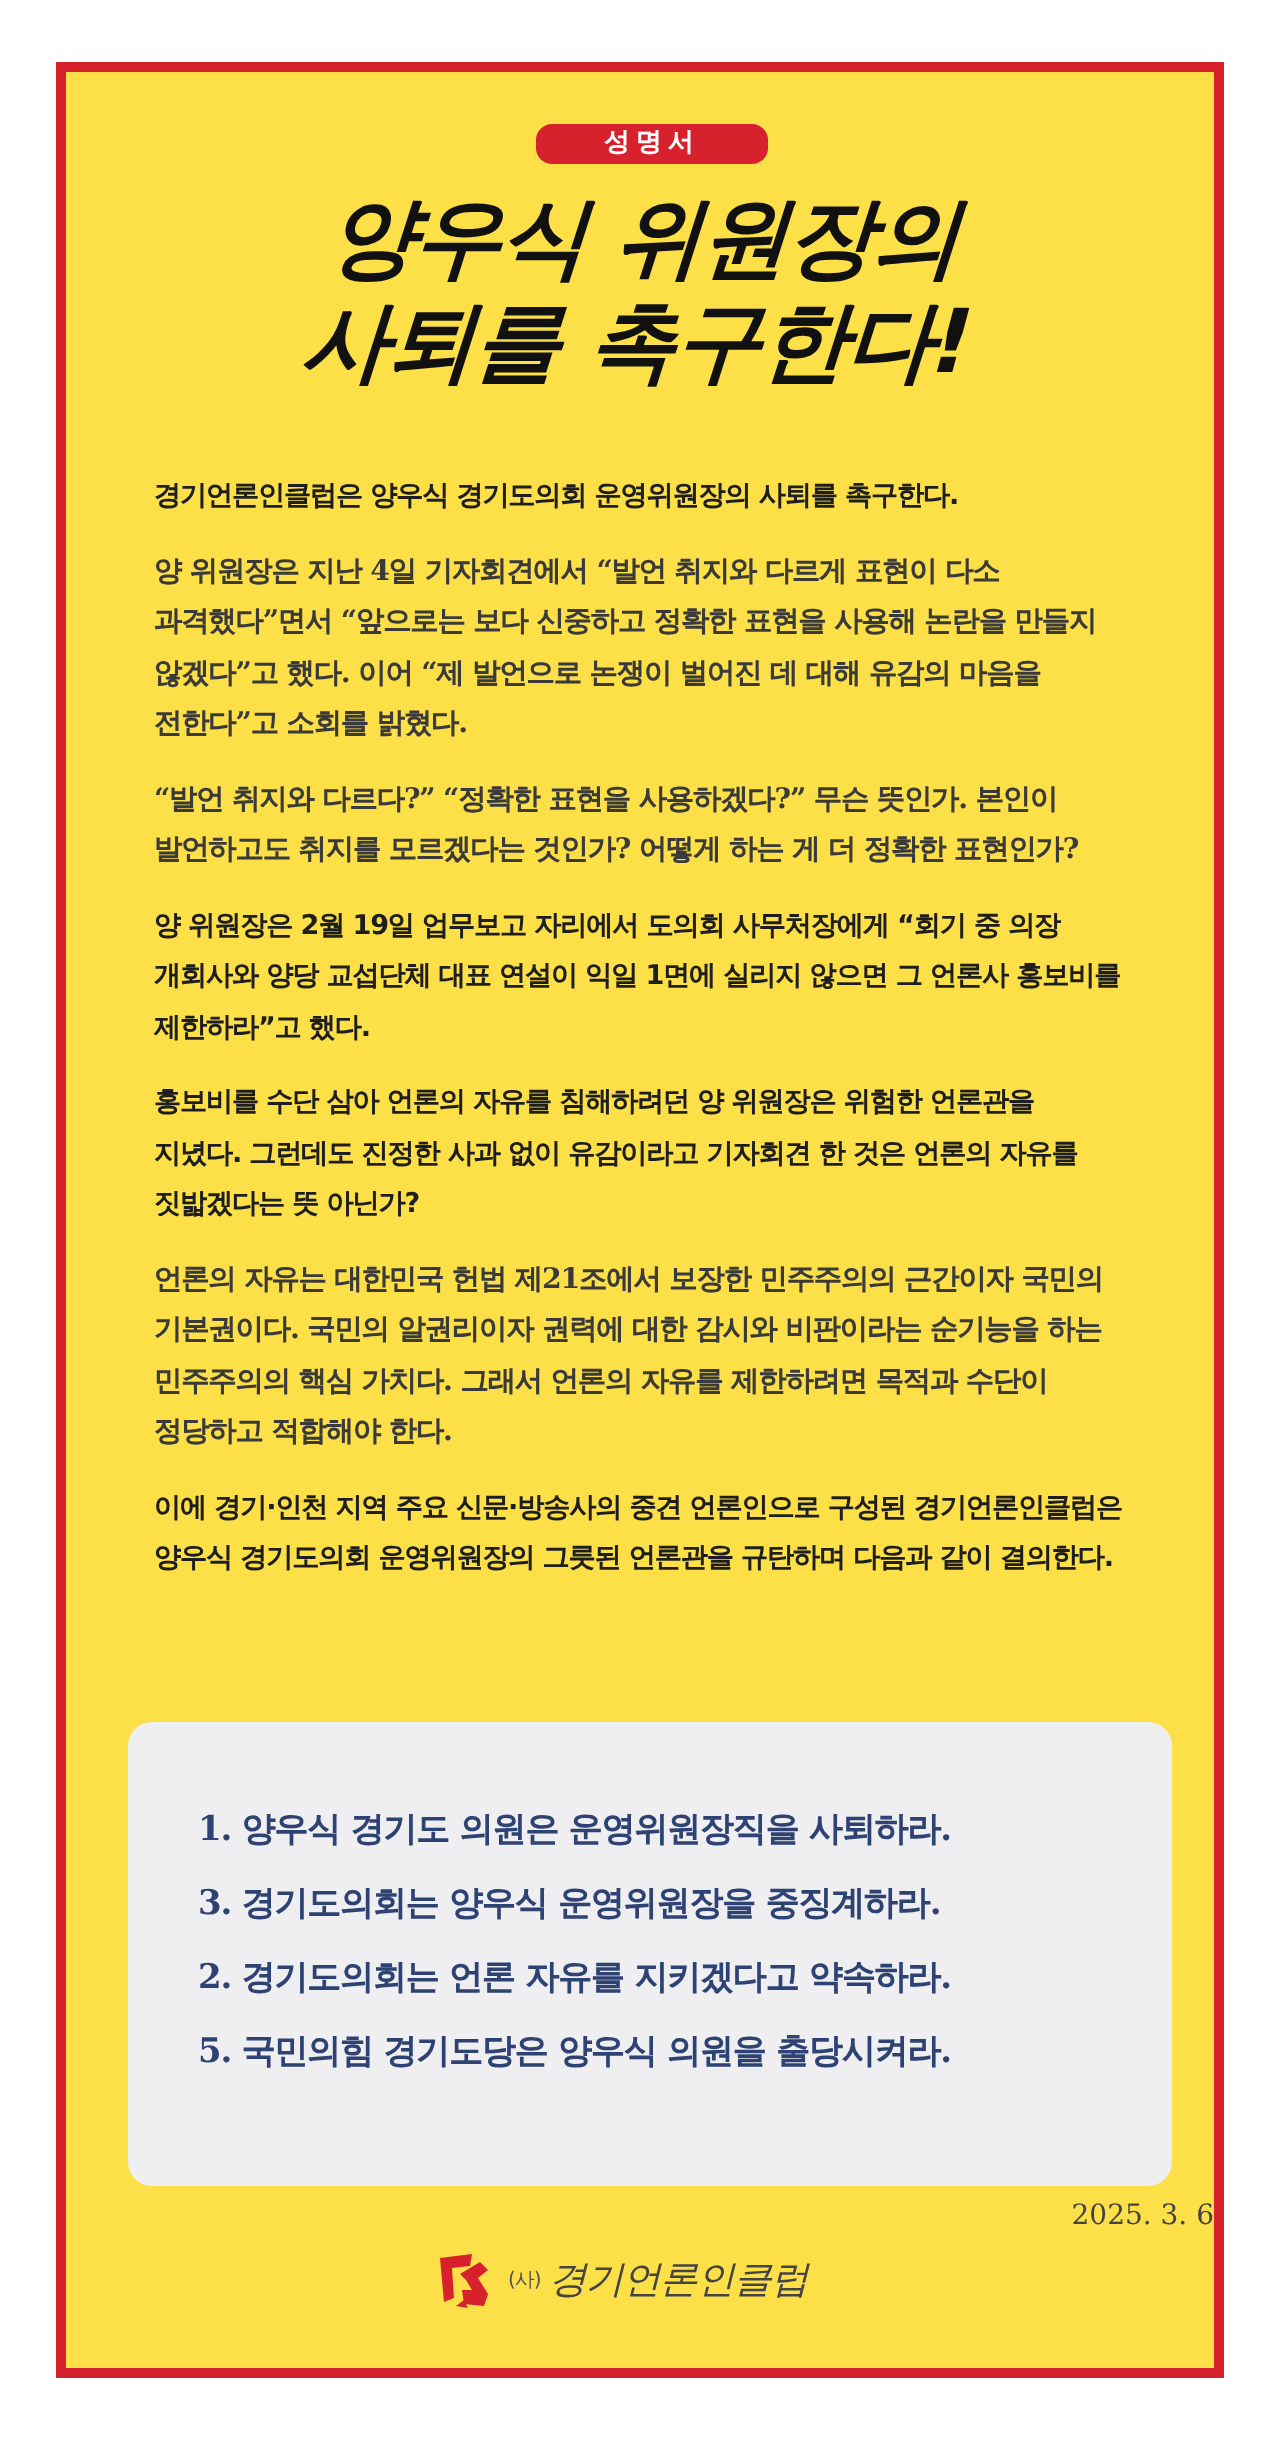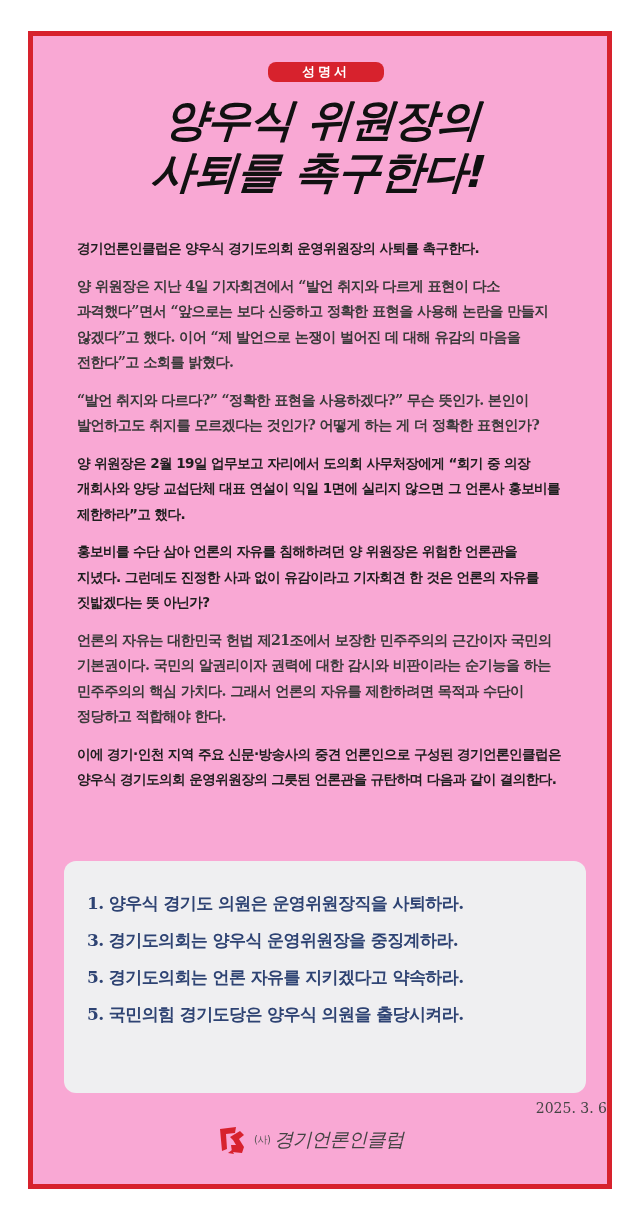--- a/index.html
+++ b/index.html
@@ -1,34 +1,34 @@
 <!DOCTYPE html>
 <html><head>
   <meta charset="utf-8">
   <style>
     html, body { margin: 0; padding: 0; background: #ffffff; }
     body { width: 640px; height: 1219px; position: relative; overflow: hidden;
            font-family: "DejaVu Sans", "Liberation Sans", sans-serif; color: #222; }
     .frame { position: absolute; left: 28px; top: 31px; width: 574px; height: 1148px;
-             border: 5px solid #d7222d; background: #f9a8d4; }
+             border: 5px solid #d7222d; background: #fde047; }
     .badge { position: absolute; left: 235px; top: 26px; width: 116px; height: 20px;
              background: #d7222d; border-radius: 8px; color: #fff; text-align: center;
              font-size: 13px; font-weight: bold; line-height: 20px; letter-spacing: 3px; }
     .title { position: absolute; left: 0; right: 0; top: 58px; text-align: center;
              font-family: "DejaVu Sans", sans-serif; font-weight: bold; font-style: italic;
              font-size: 44px; line-height: 52px; color: #111; letter-spacing: -1px;
              transform: skewX(-4deg); }
     .body { position: absolute; left: 44px; width: 486px; top: 200px; }
     .p { font-family: "DejaVu Serif", "Liberation Serif", serif; font-size: 14.2px;
          line-height: 25.5px; color: #3a3a3a; margin: 0 0 12px 0; letter-spacing: -0.6px;
          word-break: keep-all; font-weight: bold; }
     .p.strong { font-family: "DejaVu Sans", sans-serif; font-weight: bold; color: #1e1e1e; font-size: 13.6px; }
     .resolutions { position: absolute; left: 31px; top: 825px; width: 522px; height: 232px;
                    background: #efeff1; border-radius: 12px; }
-    .res-list { list-style: none; margin: 4px; padding: 20px 0 0 19px; }
+    .res-list { list-style: none; margin: 16px; padding: 20px 0 0 19px; }
     .res-item { font-family: "DejaVu Serif", "Liberation Serif", serif; font-weight: bold;
                 font-size: 17px; line-height: 37px; color: #2e4373; letter-spacing: -0.6px; white-space: nowrap; }
     .date { position: absolute; left: 0; right: 0; top: 1064px; text-align: right;
             font-family: "DejaVu Serif", "Liberation Serif", serif; font-size: 14px; color: #444; }
     .org { position: absolute; left: 185px; top: 1088px; height: 32px; display: flex; align-items: center; }
     .logo { width: 28px; height: 30px; margin-right: 8px; }
     .org-prefix { font-size: 10px; color: #555; margin-right: 4px; letter-spacing: -0.5px; }
     .org-name { font-size: 19px; color: #444; letter-spacing: -0.5px; font-style: italic; }
   </style>
 </head>
@@ -49,21 +49,21 @@
     <p class="p strong">양 위원장은 2월 19일 업무보고 자리에서 도의회 사무처장에게 “회기 중 의장 개회사와 양당 교섭단체 대표 연설이 익일 1면에 실리지 않으면 그 언론사 홍보비를 제한하라”고 했다.</p>
     <p class="p strong">홍보비를 수단 삼아 언론의 자유를 침해하려던 양 위원장은 위험한 언론관을 지녔다. 그런데도 진정한 사과 없이 유감이라고 기자회견 한 것은 언론의 자유를 짓밟겠다는 뜻 아닌가?</p>
     <p class="p">언론의 자유는 대한민국 헌법 제21조에서 보장한 민주주의의 근간이자 국민의 기본권이다. 국민의 알권리이자 권력에 대한 감시와 비판이라는 순기능을 하는 민주주의의 핵심 가치다. 그래서 언론의 자유를 제한하려면 목적과 수단이 정당하고 적합해야 한다.</p>
     <p class="p strong">이에 경기·인천 지역 주요 신문·방송사의 중견 언론인으로 구성된 경기언론인클럽은 양우식 경기도의회 운영위원장의 그릇된 언론관을 규탄하며 다음과 같이 결의한다.</p>
   </div>
 
   <div class="resolutions">
     <ul class="res-list">
       <li class="res-item">1. 양우식 경기도 의원은 운영위원장직을 사퇴하라.</li>
       <li class="res-item">3. 경기도의회는 양우식 운영위원장을 중징계하라.</li>
-      <li class="res-item">5. 경기도의회는 언론 자유를 지키겠다고 약속하라.</li>
+      <li class="res-item">2. 경기도의회는 언론 자유를 지키겠다고 약속하라.</li>
       <li class="res-item">5. 국민의힘 경기도당은 양우식 의원을 출당시켜라.</li>
     </ul>
   </div>
 
   <div class="date">2025. 3. 6</div>
 
   <div class="org">
     <svg class="logo" viewBox="0 0 28 30">
       <path d="M2 4 L18 2 L17 8 L8 9 L9 24 L4 26 Z" fill="#d7222d"></path>
       <path d="M12 12 L22 6 L26 10 L21 14 L26 22 L24 28 L14 27 L13 20 L18 20 L15 15 Z" fill="#d7222d"></path>

